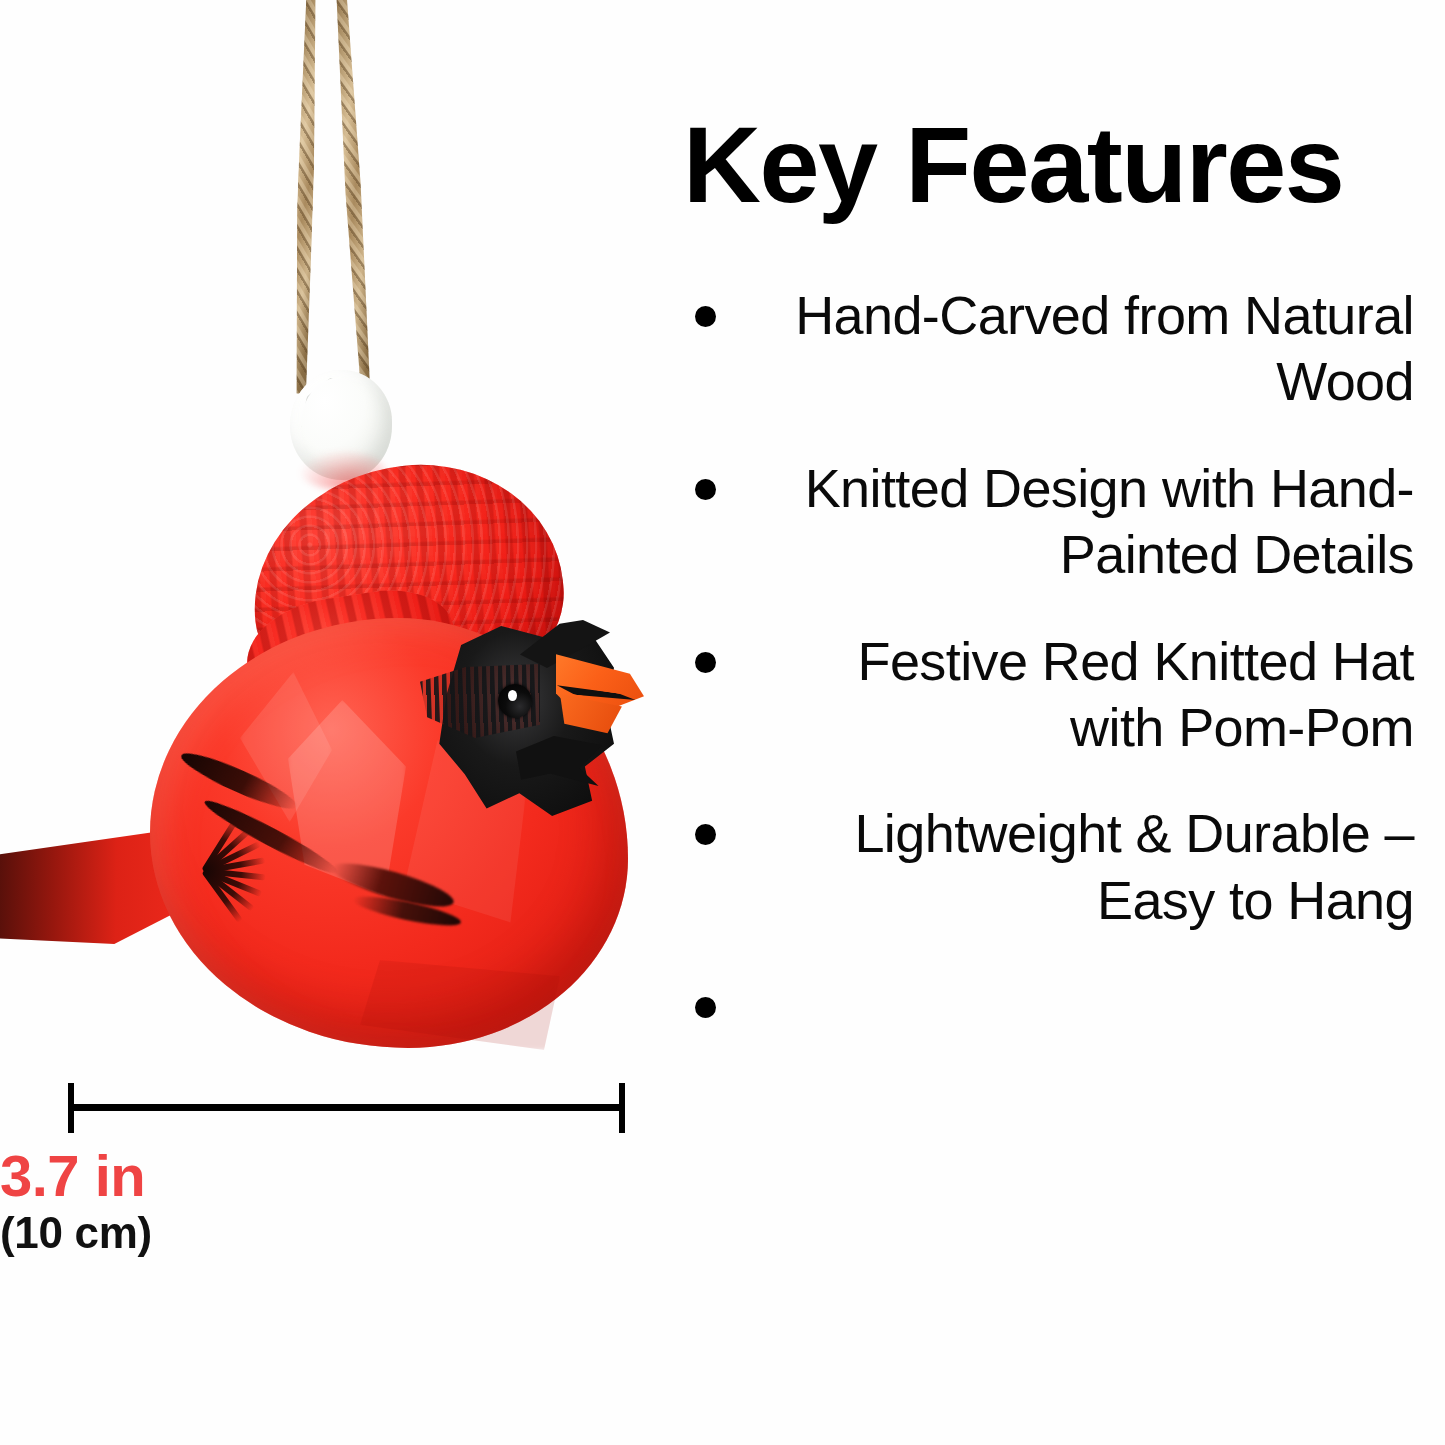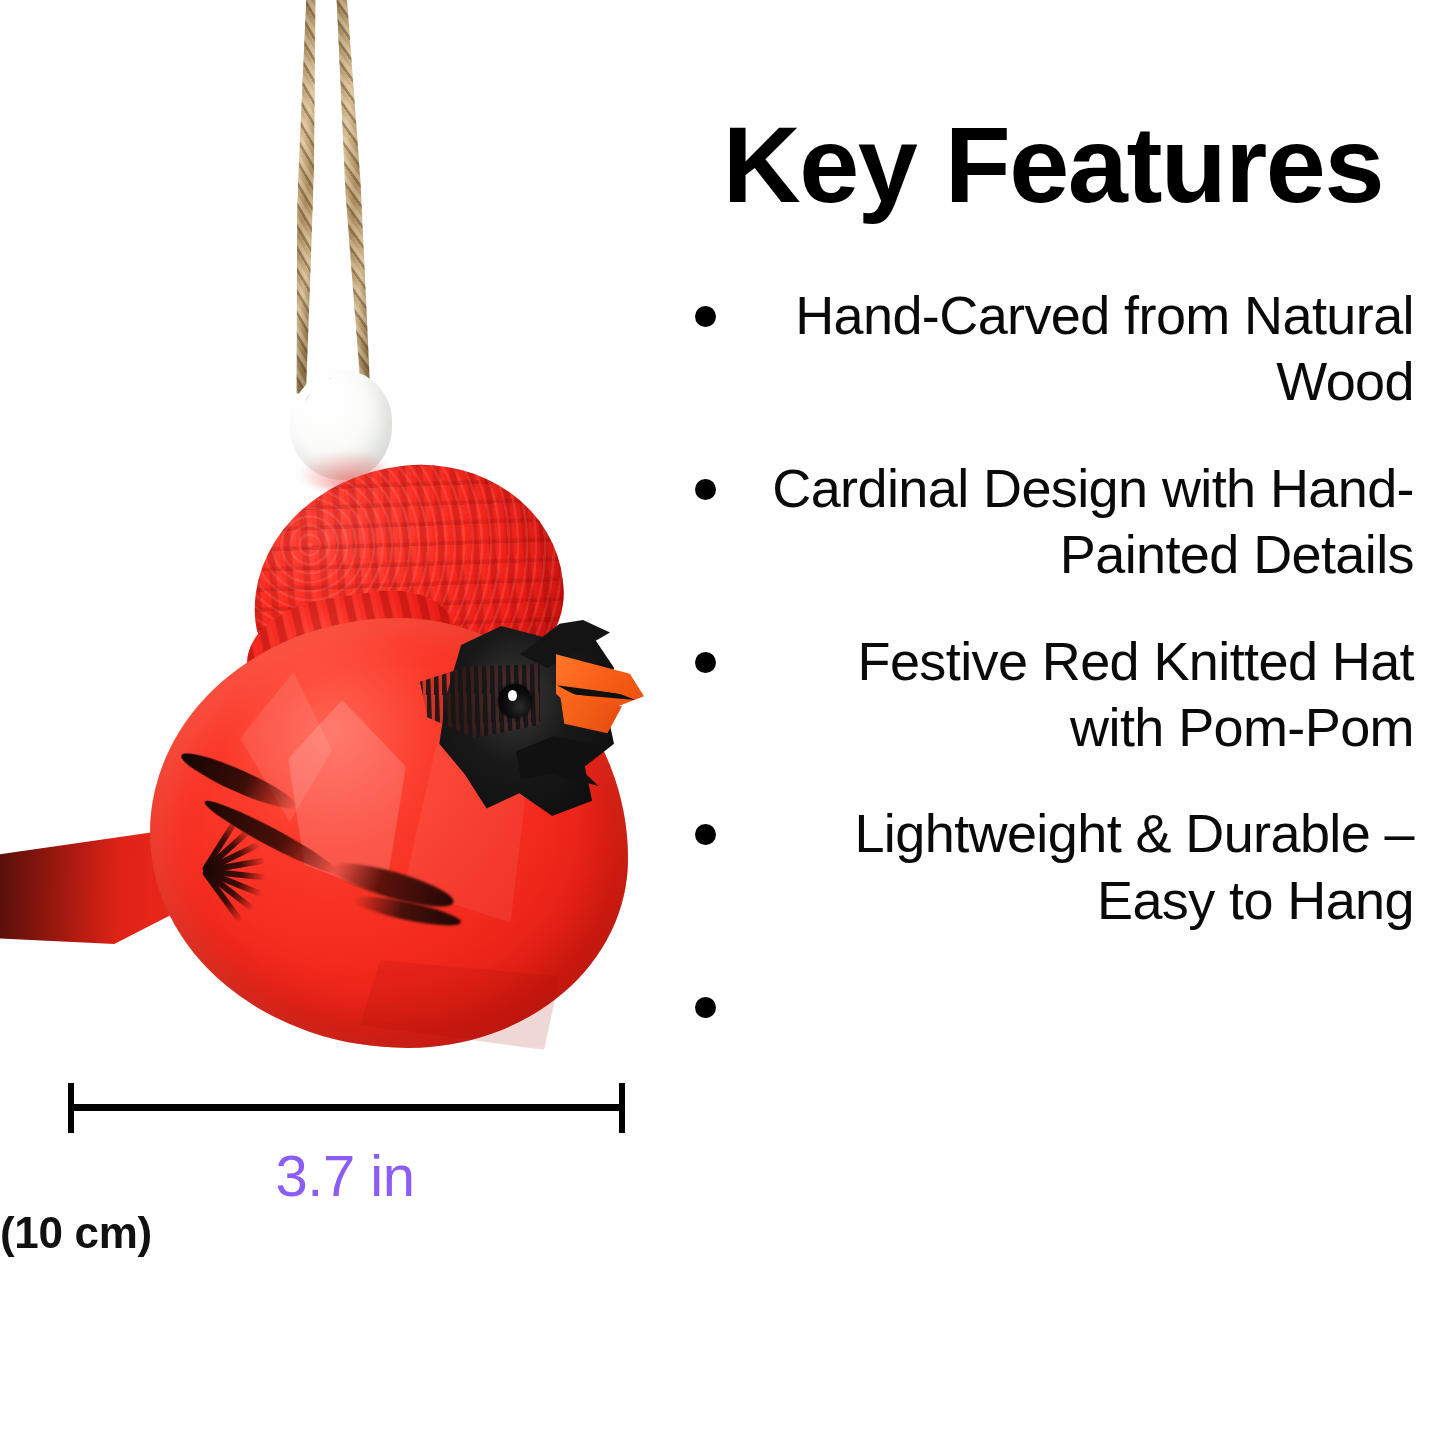--- a/index.html
+++ b/index.html
@@ -366,24 +366,23 @@
     background: #000000;
   }
   #dim-cap-left  { left: 68px; }
   #dim-cap-right { left: 619px; }
 
   #dim-label-in {
     position: absolute;
     left: 0;
     top: 1142px;
     width: 690px;
-    text-align: center;
     font-size: 58px;
-    font-weight: 400;
-    color: #8b5cf6;
+    font-weight: 700;
+    color: #ef4444;
     letter-spacing: -0.5px;
   }
   #dim-label-cm {
     position: absolute;
     left: 0;
     top: 1208px;
     width: 690px;
     text-align: left;
     font-size: 44px;
     font-weight: 700;
@@ -397,21 +396,21 @@
     left: 660px;
     top: 0;
     width: 785px;
     height: 1445px;
   }
   #title {
     position: absolute;
     left: 23px;
     top: 108px;
     width: 700px;
-    text-align: right;
+    text-align: left;
     font-size: 108px;
     font-weight: 700;
     color: #000000;
     letter-spacing: -1.5px;
     line-height: 1.05;
     font-stretch: condensed;
   }
   #feature-list {
     position: absolute;
     left: 14px;
@@ -517,21 +516,21 @@
 
     <div id="title">Key Features</div>
 
     <ul id="feature-list">
       <li>
         <span class="dot"></span>
         <span>Hand-Carved from Natural Wood</span>
       </li>
       <li>
         <span class="dot"></span>
-        <span>Cardinal Design with Hand-Painted Details</span>
+        <span>Knitted Design with Hand-Painted Details</span>
       </li>
       <li>
         <span class="dot"></span>
         <span>Festive Red Knitted Hat with Pom-Pom</span>
       </li>
       <li>
         <span class="dot"></span>
         <span>Lightweight &amp; Durable – Easy to Hang</span>
       </li>
       <li>

